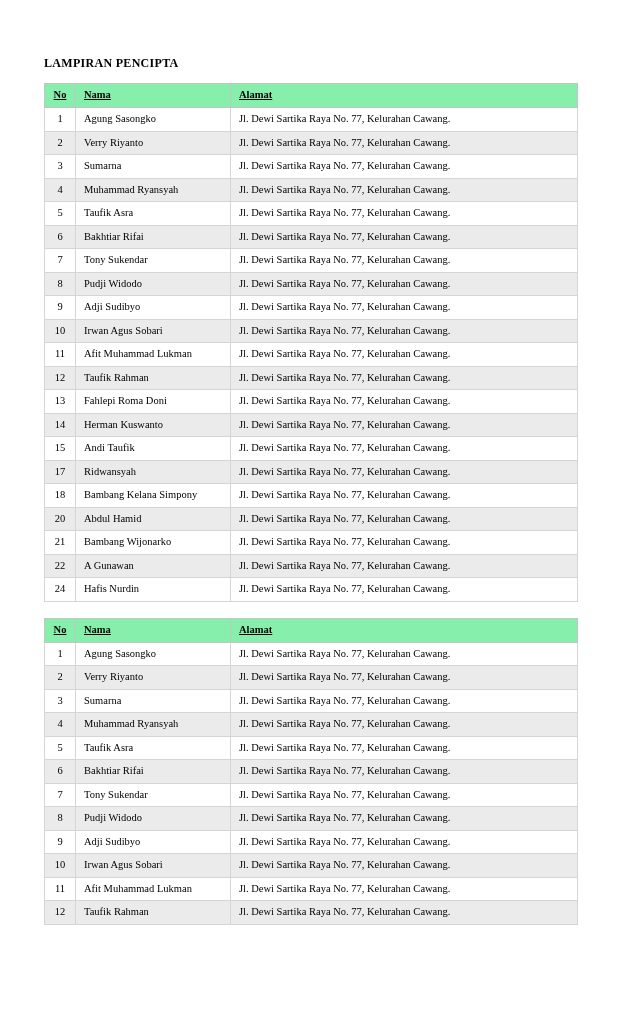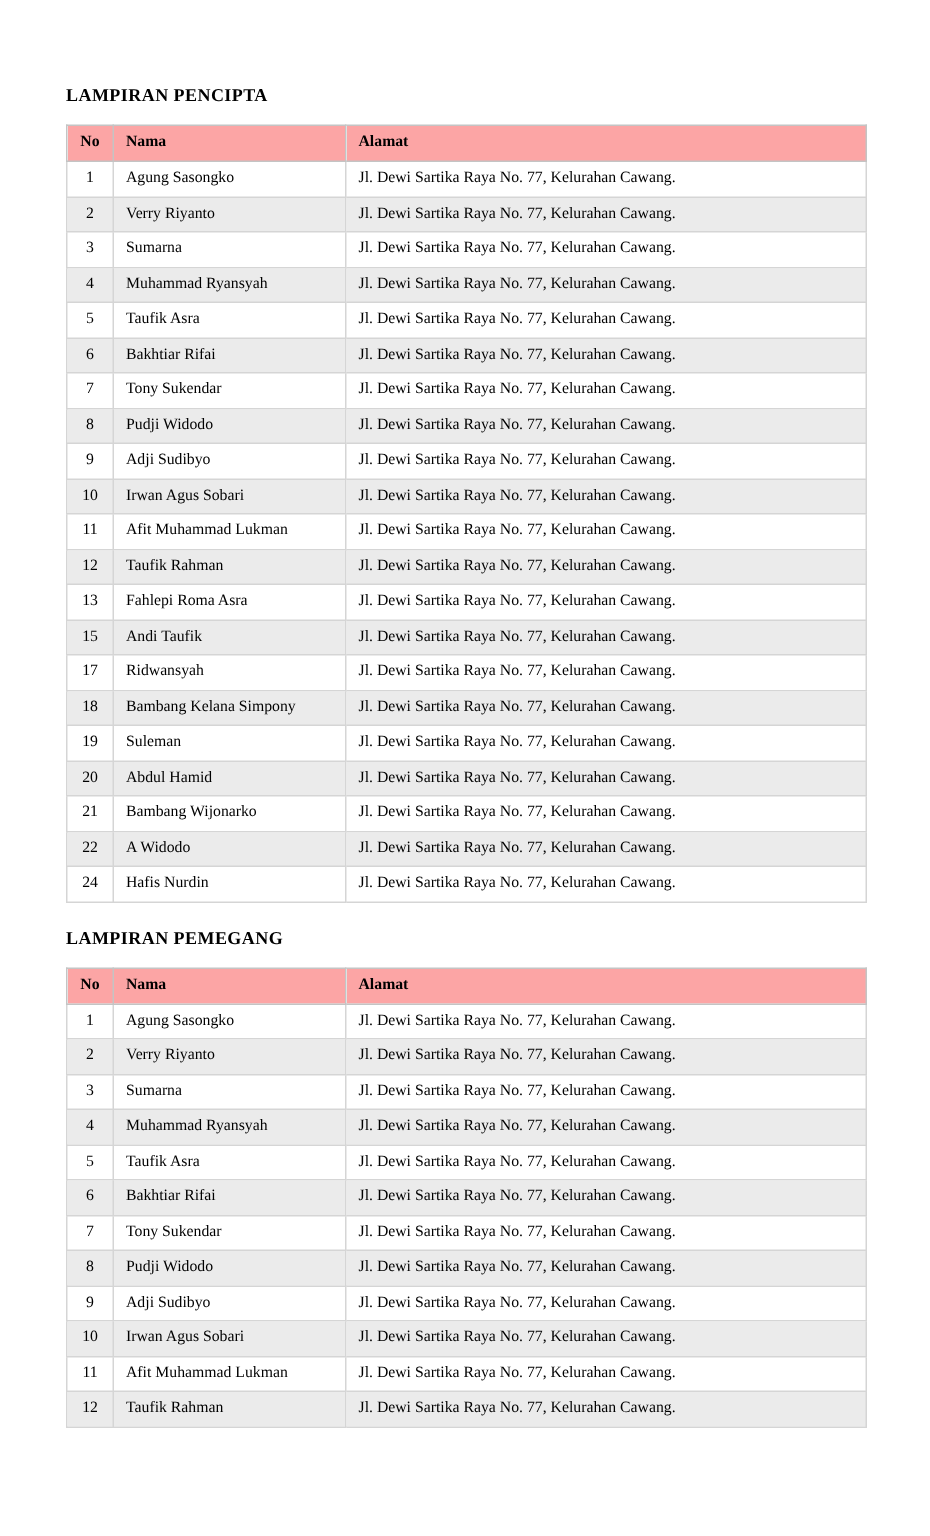--- a/index.html
+++ b/index.html
@@ -42,24 +42,25 @@
     font-size: 10.5px;
     line-height: 1;
     height: 22.5px;
     padding: 0 4px 0 8px;
     vertical-align: middle;
     text-align: left;
     white-space: nowrap;
     overflow: hidden;
   }
   .data-table thead th {
-    background: #fca5a5;
+    background: #86efac;
     border-color: #c4c4c4;
     font-weight: bold;
     height: 23px;
+    text-decoration: underline;
   }
   .data-table th.col-no,
   .data-table td.col-no {
     text-align: center;
     padding: 0;
   }
   .data-table tbody tr:nth-child(even) td {
     background: #ebebeb;
   }
   .data-table tbody tr:nth-child(odd) td {
@@ -142,69 +143,68 @@
             <td class="col-nama">Afit Muhammad Lukman</td>
             <td class="col-alamat">Jl. Dewi Sartika Raya No. 77, Kelurahan Cawang.</td>
           </tr>
           <tr>
             <td class="col-no">12</td>
             <td class="col-nama">Taufik Rahman</td>
             <td class="col-alamat">Jl. Dewi Sartika Raya No. 77, Kelurahan Cawang.</td>
           </tr>
           <tr>
             <td class="col-no">13</td>
-            <td class="col-nama">Fahlepi Roma Asra</td>
+            <td class="col-nama">Fahlepi Roma Doni</td>
+            <td class="col-alamat">Jl. Dewi Sartika Raya No. 77, Kelurahan Cawang.</td>
+          </tr>
+          <tr>
+            <td class="col-no">14</td>
+            <td class="col-nama">Herman Kuswanto</td>
             <td class="col-alamat">Jl. Dewi Sartika Raya No. 77, Kelurahan Cawang.</td>
           </tr>
           <tr>
             <td class="col-no">15</td>
             <td class="col-nama">Andi Taufik</td>
             <td class="col-alamat">Jl. Dewi Sartika Raya No. 77, Kelurahan Cawang.</td>
           </tr>
           <tr>
             <td class="col-no">17</td>
             <td class="col-nama">Ridwansyah</td>
             <td class="col-alamat">Jl. Dewi Sartika Raya No. 77, Kelurahan Cawang.</td>
           </tr>
           <tr>
             <td class="col-no">18</td>
             <td class="col-nama">Bambang Kelana Simpony</td>
             <td class="col-alamat">Jl. Dewi Sartika Raya No. 77, Kelurahan Cawang.</td>
           </tr>
           <tr>
-            <td class="col-no">19</td>
-            <td class="col-nama">Suleman</td>
-            <td class="col-alamat">Jl. Dewi Sartika Raya No. 77, Kelurahan Cawang.</td>
-          </tr>
-          <tr>
             <td class="col-no">20</td>
             <td class="col-nama">Abdul Hamid</td>
             <td class="col-alamat">Jl. Dewi Sartika Raya No. 77, Kelurahan Cawang.</td>
           </tr>
           <tr>
             <td class="col-no">21</td>
             <td class="col-nama">Bambang Wijonarko</td>
             <td class="col-alamat">Jl. Dewi Sartika Raya No. 77, Kelurahan Cawang.</td>
           </tr>
           <tr>
             <td class="col-no">22</td>
-            <td class="col-nama">A Widodo</td>
+            <td class="col-nama">A Gunawan</td>
             <td class="col-alamat">Jl. Dewi Sartika Raya No. 77, Kelurahan Cawang.</td>
           </tr>
           <tr>
             <td class="col-no">24</td>
             <td class="col-nama">Hafis Nurdin</td>
             <td class="col-alamat">Jl. Dewi Sartika Raya No. 77, Kelurahan Cawang.</td>
           </tr>
         </tbody>
     </table>
   </div>
 
   <div class="section">
-    <h2 class="section-title">LAMPIRAN PEMEGANG</h2>
     <table class="data-table">
       <colgroup>
         <col class="c-no">
           <col class="c-nama">
           <col class="c-alamat">
       </colgroup>
       <thead>
         <tr>
           <th class="col-no">No</th>
           <th class="col-nama">Nama</th>

